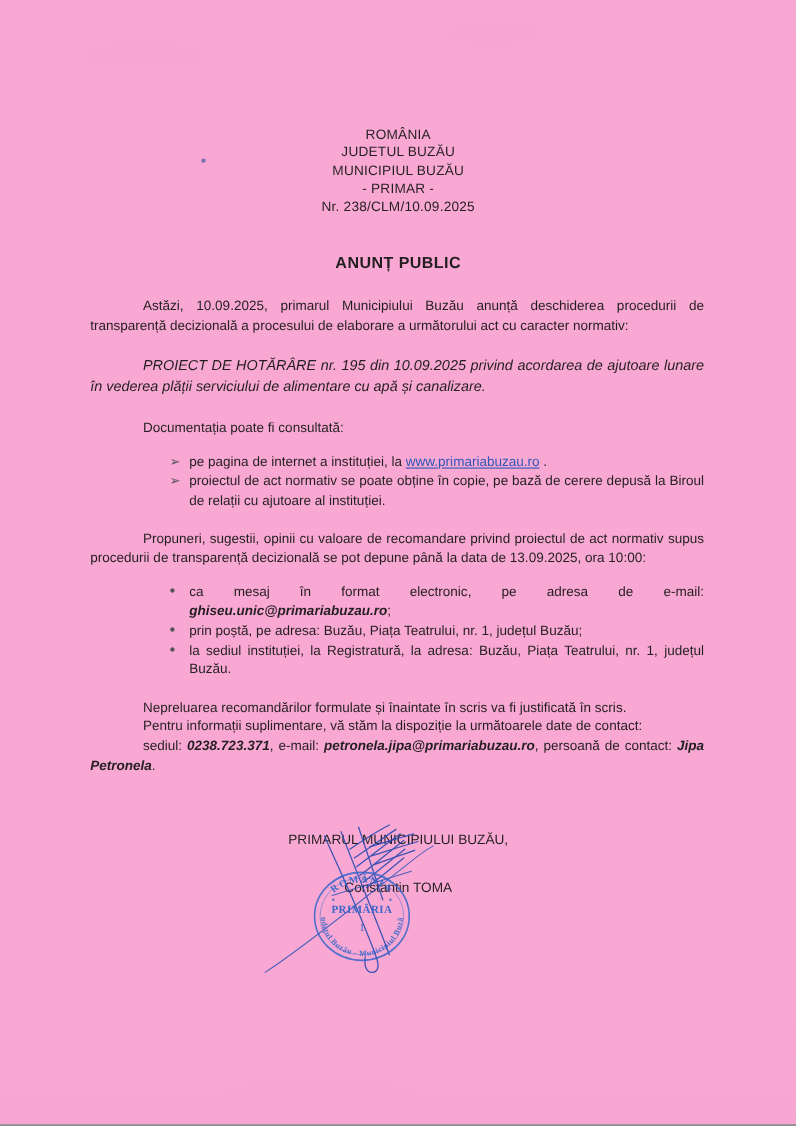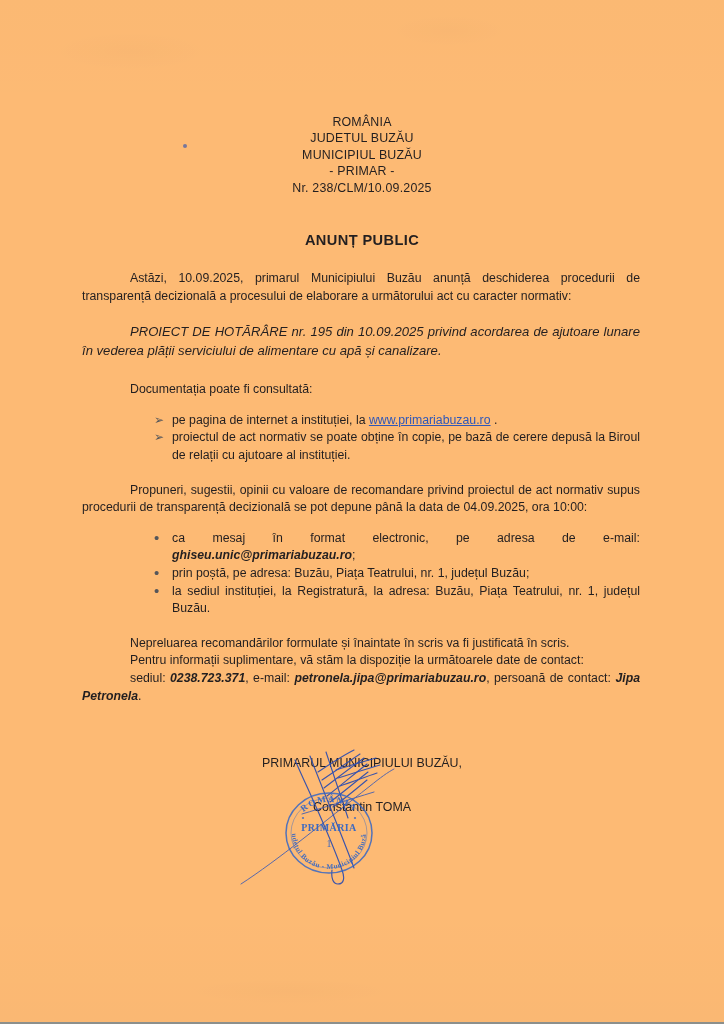--- a/index.html
+++ b/index.html
@@ -15,21 +15,21 @@
     overflow: hidden;
     font-family: "Liberation Sans", sans-serif;
     color: #231f20;
     -webkit-font-smoothing: antialiased;
   }
 
   
   #page {
     position: absolute;
     inset: 0;
-    background: #fdba74;
+    background: #f9a8d4;
     border-bottom: 2px solid #8c8f8c;
     box-sizing: border-box;
   }
 
   
   #scan-noise {
     position: absolute;
     inset: 0;
     pointer-events: none;
     background:
@@ -235,21 +235,21 @@
       <li>
         <span class="marker">➢</span><span>pe pagina de internet a instituției, la </span><a class="doclink" href="#">www.primariabuzau.ro</a><span> .</span>
       </li>
       <li>
         <span class="marker">➢</span><span>proiectul de act normativ se poate obține în copie, pe bază de cerere depusă la Biroul de relații cu ajutoare al instituției.</span>
       </li>
     </ul>
 
     <div class="gap-md"></div>
 
-    <p>Propuneri, sugestii, opinii cu valoare de recomandare privind proiectul de act normativ supus procedurii de transparență decizională se pot depune până la data de 04.09.2025, ora 10:00:</p>
+    <p>Propuneri, sugestii, opinii cu valoare de recomandare privind proiectul de act normativ supus procedurii de transparență decizională se pot depune până la data de 13.09.2025, ora 10:00:</p>
 
     <div class="gap-sm"></div>
 
     <ul class="doc-list dot-list">
       <li class="spread">
         <span class="marker">•</span><span class="line-spread">ca mesaj în format electronic, pe adresa de e-mail:</span><em class="bi">ghiseu.unic@primariabuzau.ro</em><span>;</span>
       </li>
       <li>
         <span class="marker">•</span><span>prin poștă, pe adresa: Buzău, Piața Teatrului, nr. 1, județul Buzău;</span>
       </li>

